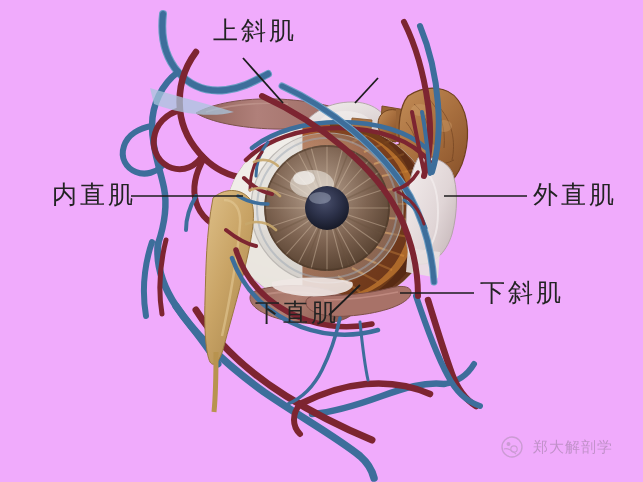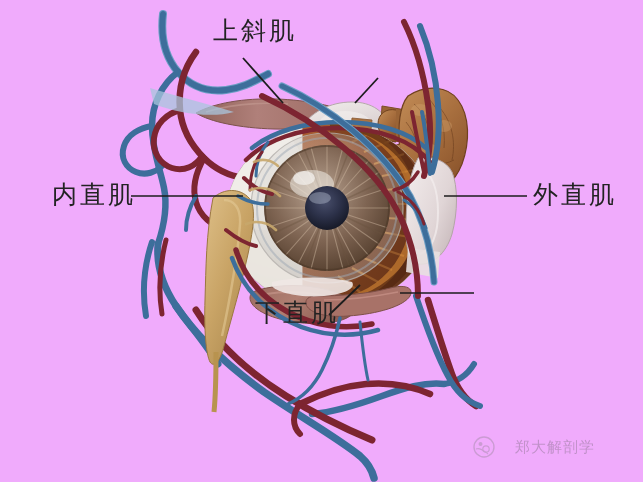--- a/index.html
+++ b/index.html
@@ -28,25 +28,25 @@
     color: #232323;
     font-family: "Liberation Serif", "DejaVu Serif", serif;
     font-size: 25px;
     line-height: 1;
     letter-spacing: 3px;
     white-space: nowrap;
     font-weight: 400;
   }
   .wm {
     position: absolute;
-    left: 472px;
+    left: 500px;
     top: 435px;
     display: flex;
     align-items: center;
-    gap: 19px;
+    gap: 9px;
     opacity: 0.30;
     text-align: right;
   }
   .wm-text {
     font-family: "Liberation Sans", "DejaVu Sans", sans-serif;
     font-size: 15px;
     color: #555555;
     letter-spacing: 1px;
     white-space: nowrap;
   }
@@ -378,20 +378,21 @@
     </g>
   </svg>
 
   <div class="label" style="left:213px; top:18px;">上斜肌</div>
 
 
   <div class="label" style="left:533px; top:182px;">外直肌</div>
 
   <div class="label" style="left:52px; top:182px;">内直肌</div>
 
+  <div class="label" style="left:480px; top:280px;">下斜肌</div>
 
   <div class="label" style="left:255px; top:300px;">下直肌</div>
 
   <div class="wm">
     <svg width="24" height="24" viewBox="0 0 24 24">
       <circle cx="12" cy="12" r="10" fill="none" stroke="#777" stroke-width="1.4"></circle>
       <circle cx="8.5" cy="9" r="2" fill="#777"></circle>
       <circle cx="14" cy="14" r="3.2" fill="none" stroke="#777" stroke-width="1.2"></circle>
       <path d="M4 14 C8 12 12 16 16 19" fill="none" stroke="#777" stroke-width="1.1"></path>
     </svg>

